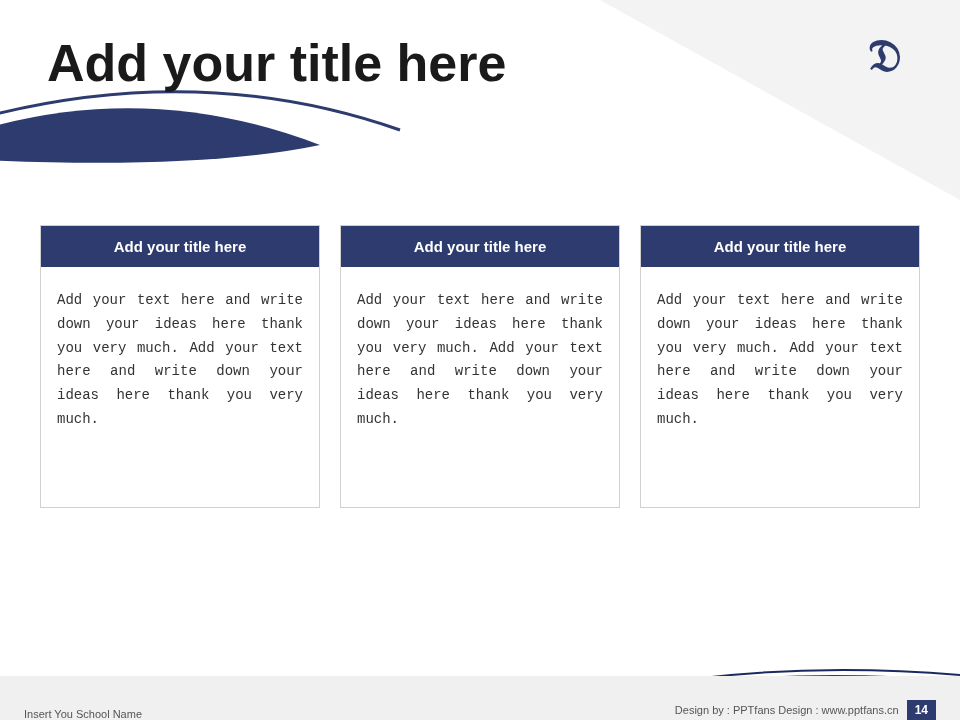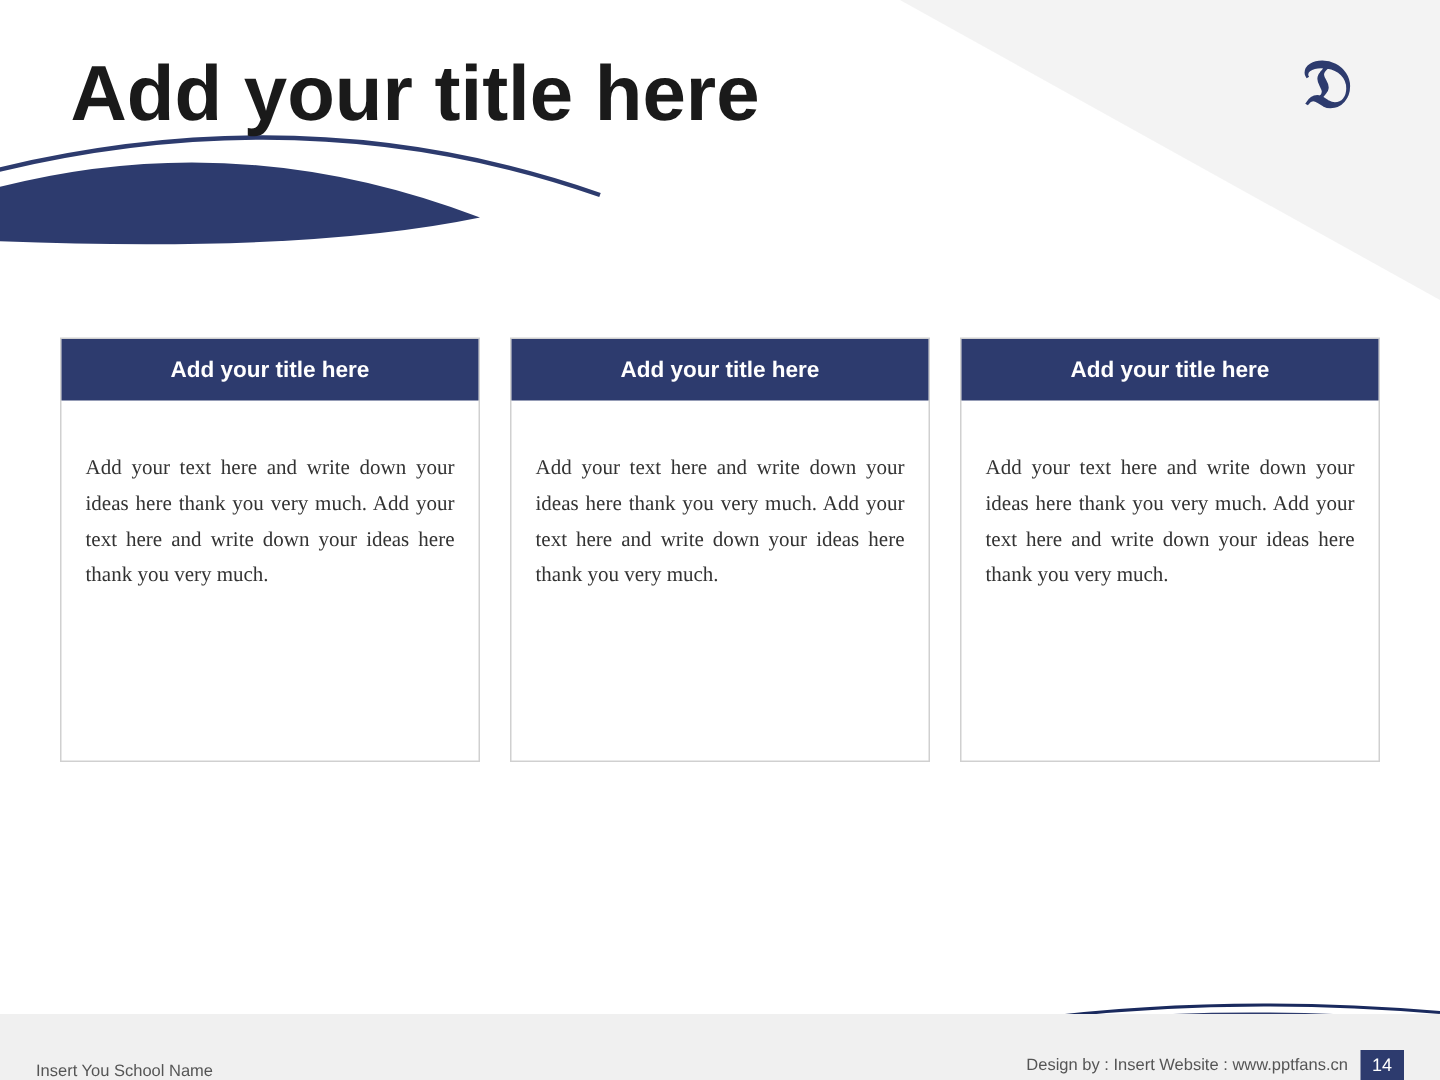--- a/index.html
+++ b/index.html
@@ -81,24 +81,24 @@
       background: #2d3b6e;
       color: #ffffff;
       font-size: 15px;
       font-weight: bold;
       padding: 12px 16px;
       text-align: center;
       font-family: Arial, sans-serif;
     }
 
     .card-body {
-      padding: 34px 16px;
+      padding: 22px 16px;
       font-size: 14px;
       color: #333333;
-      font-family: Liberation Serif, serif;
+      font-family: Liberation Mono, monospace;
       line-height: 1.7;
       text-align: justify;
       min-height: 240px;
     }
 
     
     .footer {
       position: absolute;
       bottom: 0;
       left: 0;
@@ -119,21 +119,21 @@
       display: flex;
       align-items: center;
       gap: 8px;
     }
 
     .page-number {
       background: #2d3b6e;
       color: #ffffff;
       padding: 3px 8px;
       font-size: 12px;
-      font-weight: normal;
+      font-weight: bold;
     }
 
     
     .logo-d {
       width: 52px;
       height: 52px;
     }
   </style>
 </head>
 <body>
@@ -178,18 +178,18 @@
   </div>
 
   <svg class="bottom-swoosh" viewBox="0 0 960 80" xmlns="http://www.w3.org/2000/svg">
     <path d="M 500,80 Q 700,20 960,40 L 960,80 Z" fill="#2d3b6e"></path>
     <path d="M 520,75 Q 720,15 960,35" stroke="#1a2a5e" stroke-width="2" fill="none"></path>
   </svg>
 
   <div class="footer">
     <span>Insert You School Name</span>
     <div class="footer-right">
-      <span>Design by : Insert  Website : www.pptfans.cn</span>
+      <span>Design by : PPTfans  Design : www.pptfans.cn</span>
       <span class="page-number">14</span>
     </div>
   </div>
 
 </div>
 
 </body></html>

